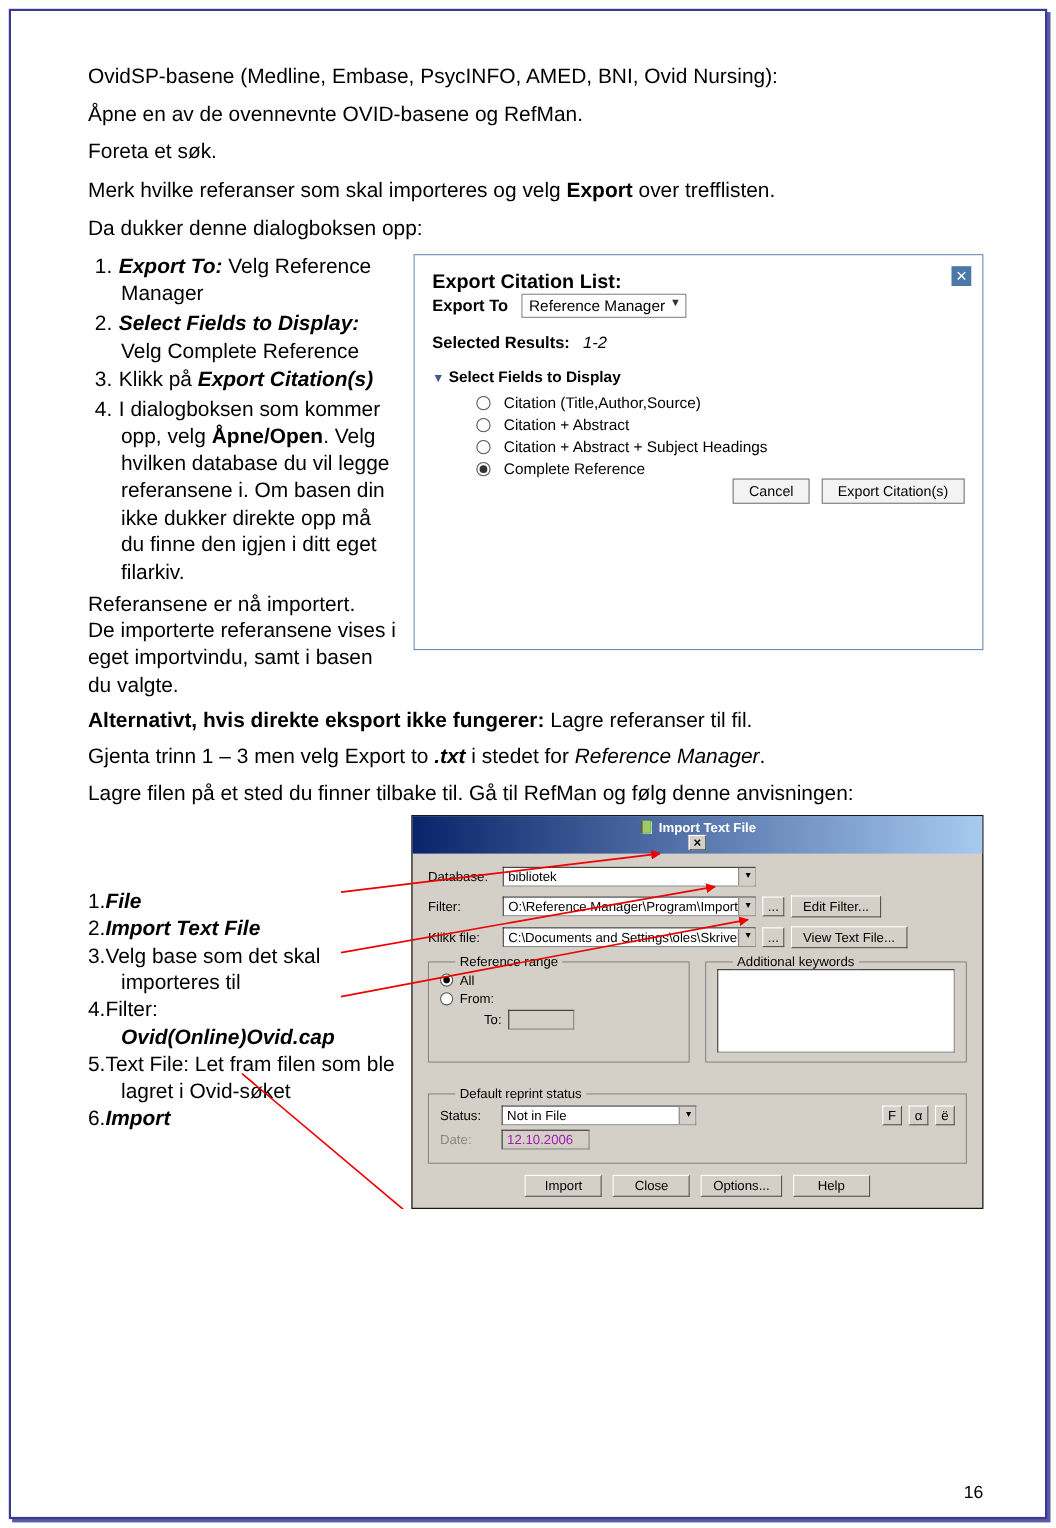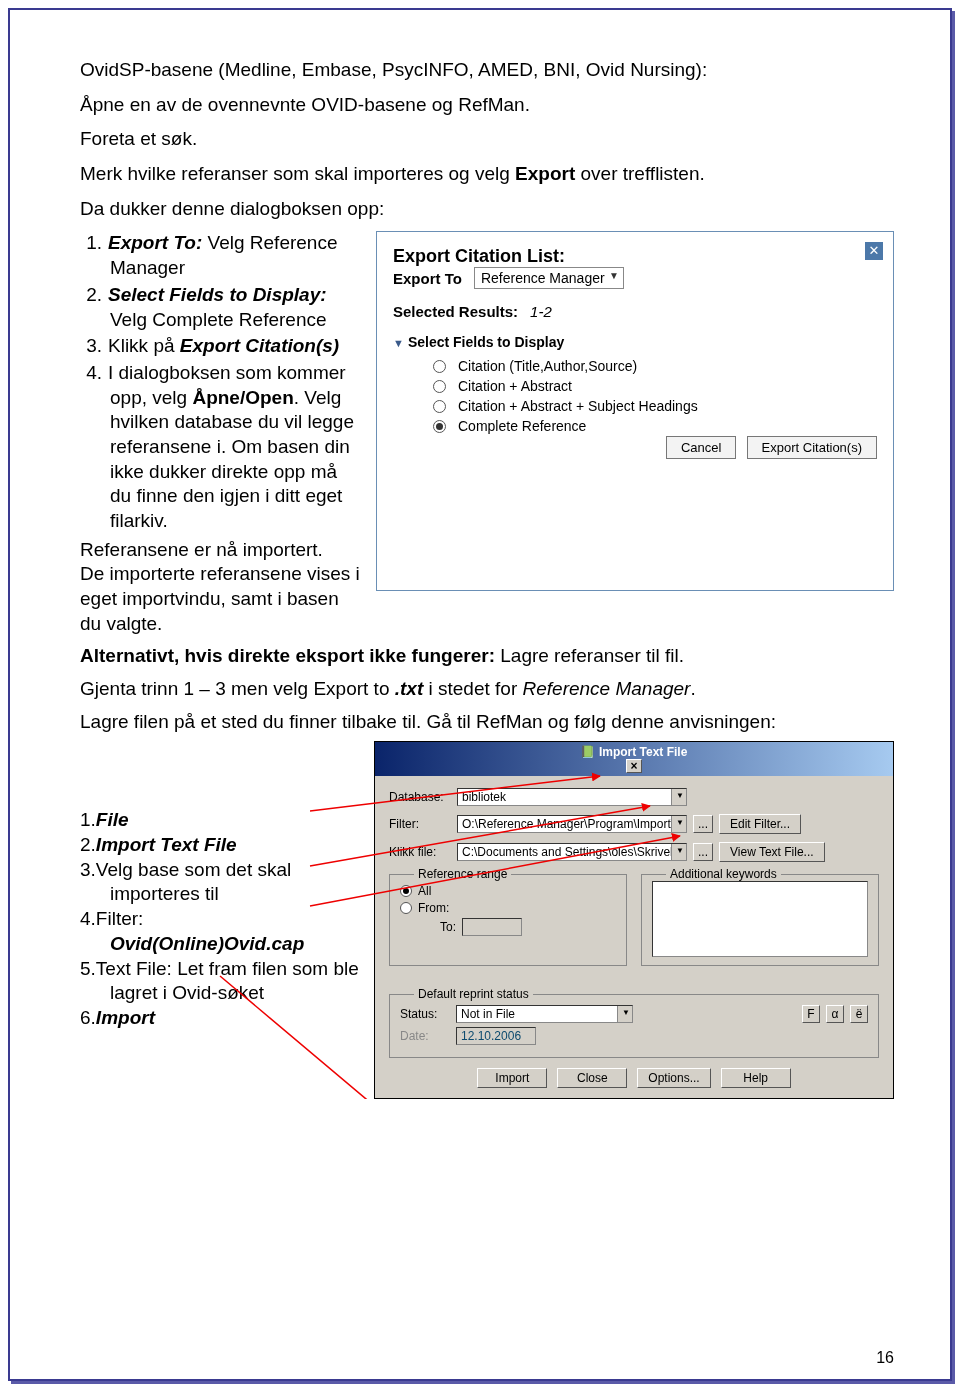--- a/index.html
+++ b/index.html
@@ -302,21 +302,21 @@
           <div class="win-status-row">
             <span style="width:50px">Status:</span>
             <div class="win-combo" style="width:130px">Not in File</div>
             <span style="flex:1"></span>
             <div class="win-btn small">F</div>
             <div class="win-btn small">α</div>
             <div class="win-btn small">ë</div>
           </div>
           <div class="win-status-row">
             <span style="width:50px;color:#888">Date:</span>
-            <div class="win-input disabled" style="width:80px;color:#0c4a6e">12.10.2006</div>
+            <div class="win-input disabled" style="width:80px;color:#a21caf">12.10.2006</div>
           </div>
         </div>
 
         <div class="win-bottom-btns">
           <div class="win-btn">Import</div>
           <div class="win-btn">Close</div>
           <div class="win-btn">Options...</div>
           <div class="win-btn">Help</div>
         </div>
       </div>

